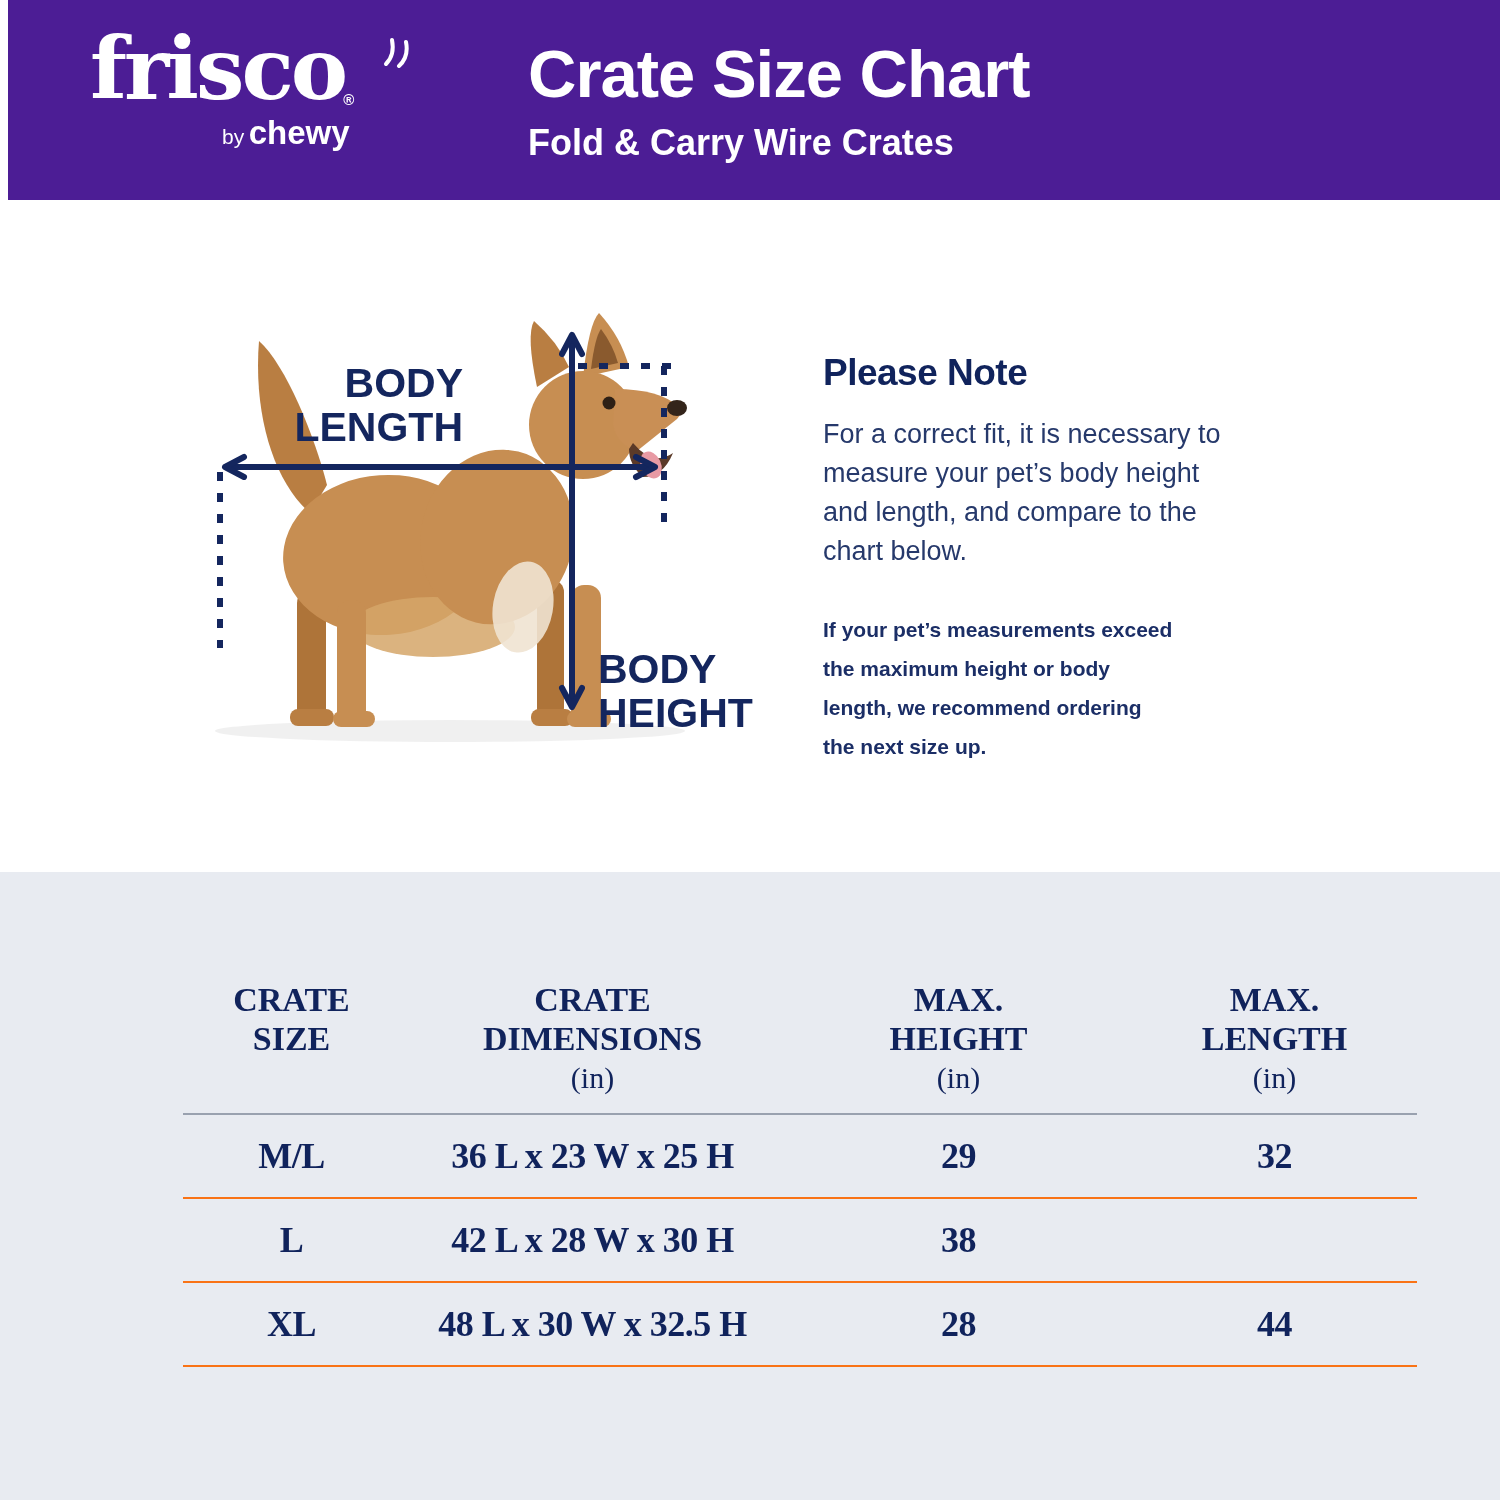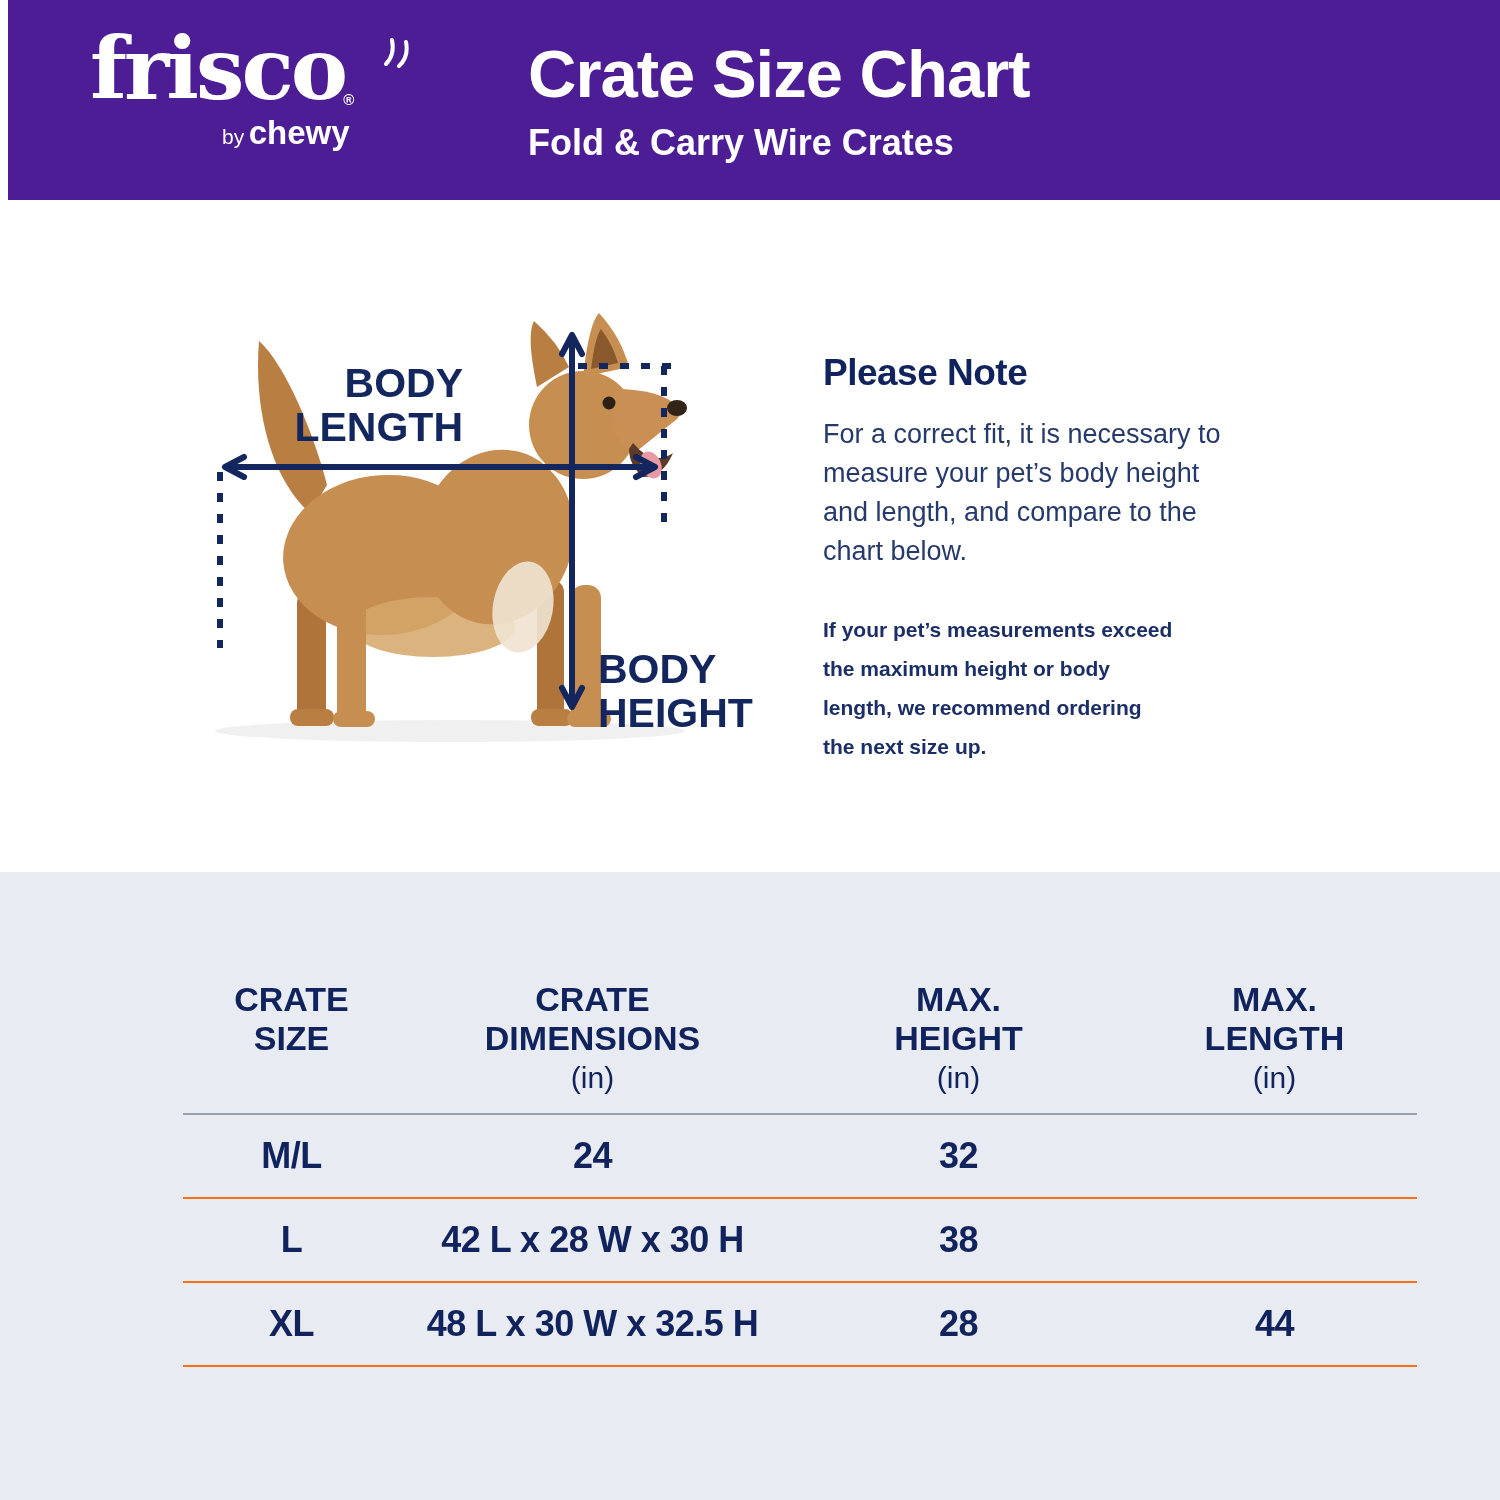--- a/index.html
+++ b/index.html
@@ -32,21 +32,21 @@
   .main-title{font-size:67px;font-weight:bold;letter-spacing:-1px;line-height:1;}
   .sub-title{font-size:36px;font-weight:bold;margin-top:18px;line-height:1;}
   
   .middle{position:absolute;left:0;top:200px;width:1500px;height:672px;background:#ffffff;}
   .diagram{position:absolute;left:185px;top:105px;width:590px;height:450px;}
   .note{position:absolute;left:823px;top:152px;width:515px;color:#26396B;}
   .note-heading{font-size:37px;font-weight:bold;color:#10235C;letter-spacing:-0.5px;}
   .note-body{font-size:27px;line-height:39px;margin-top:21px;white-space:pre-line;}
   .note-body-bold{font-size:21px;line-height:39px;margin-top:39px;font-weight:bold;white-space:pre-line;color:#1B2E66;}
   
-  .size-table{position:absolute;left:0;top:872px;width:1500px;height:628px;background:#E8EBF1;color:#10235C;}
+  .size-table{position:absolute;left:0;top:872px;width:1500px;height:628px;background:#E8EBF1;color:#10235C;font-family:Liberation Serif, serif;}
   .tbl{margin-left:183px;width:1234px;}
   .tbl-grid{display:grid;grid-template-columns:217px 385px 347px 285px;}
   .tbl-head{padding-top:108px;}
   .th{ text-align:center;font-weight:bold;font-size:34px;line-height:39px;letter-spacing:0px;}
   .th .unit{font-weight:normal;font-size:30px;line-height:38px;margin-top:1px;}
   .head-rule{border-bottom:2px solid #99A1AF;margin-top:16px;}
   .row{height:82px;align-items:center;border-bottom:2px solid #f97316;}
   .td{text-align:center;font-weight:bold;font-size:36px;letter-spacing:-0.5px;}
   svg text{font-family:"Liberation Sans",sans-serif;}
 </style>
@@ -183,21 +183,22 @@
           <div>MAX.</div>
           <div>LENGTH</div>
           <div class="unit">(in)</div>
         </div>
       </div>
 
       <div class="head-rule"></div>
 
       <div class="tbl-grid row">
         <div class="td">M/L</div>
-        <div class="td">24</div>
+        <div class="td">36 L x 23 W x 25 H</div>
+        <div class="td">29</div>
         <div class="td">32</div>
       </div>
 
       <div class="tbl-grid row">
         <div class="td">L</div>
         <div class="td">42 L x 28 W x 30 H</div>
         <div class="td">38</div>
       </div>
 
       <div class="tbl-grid row">

